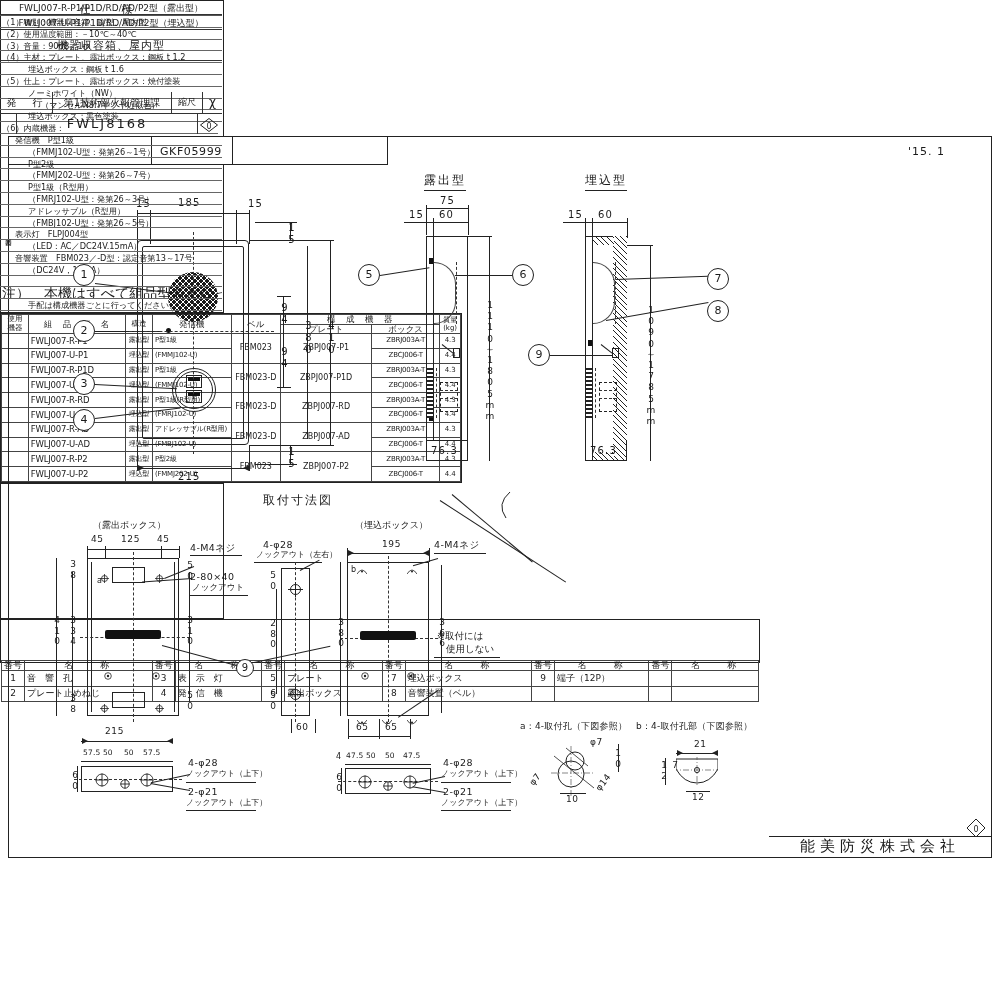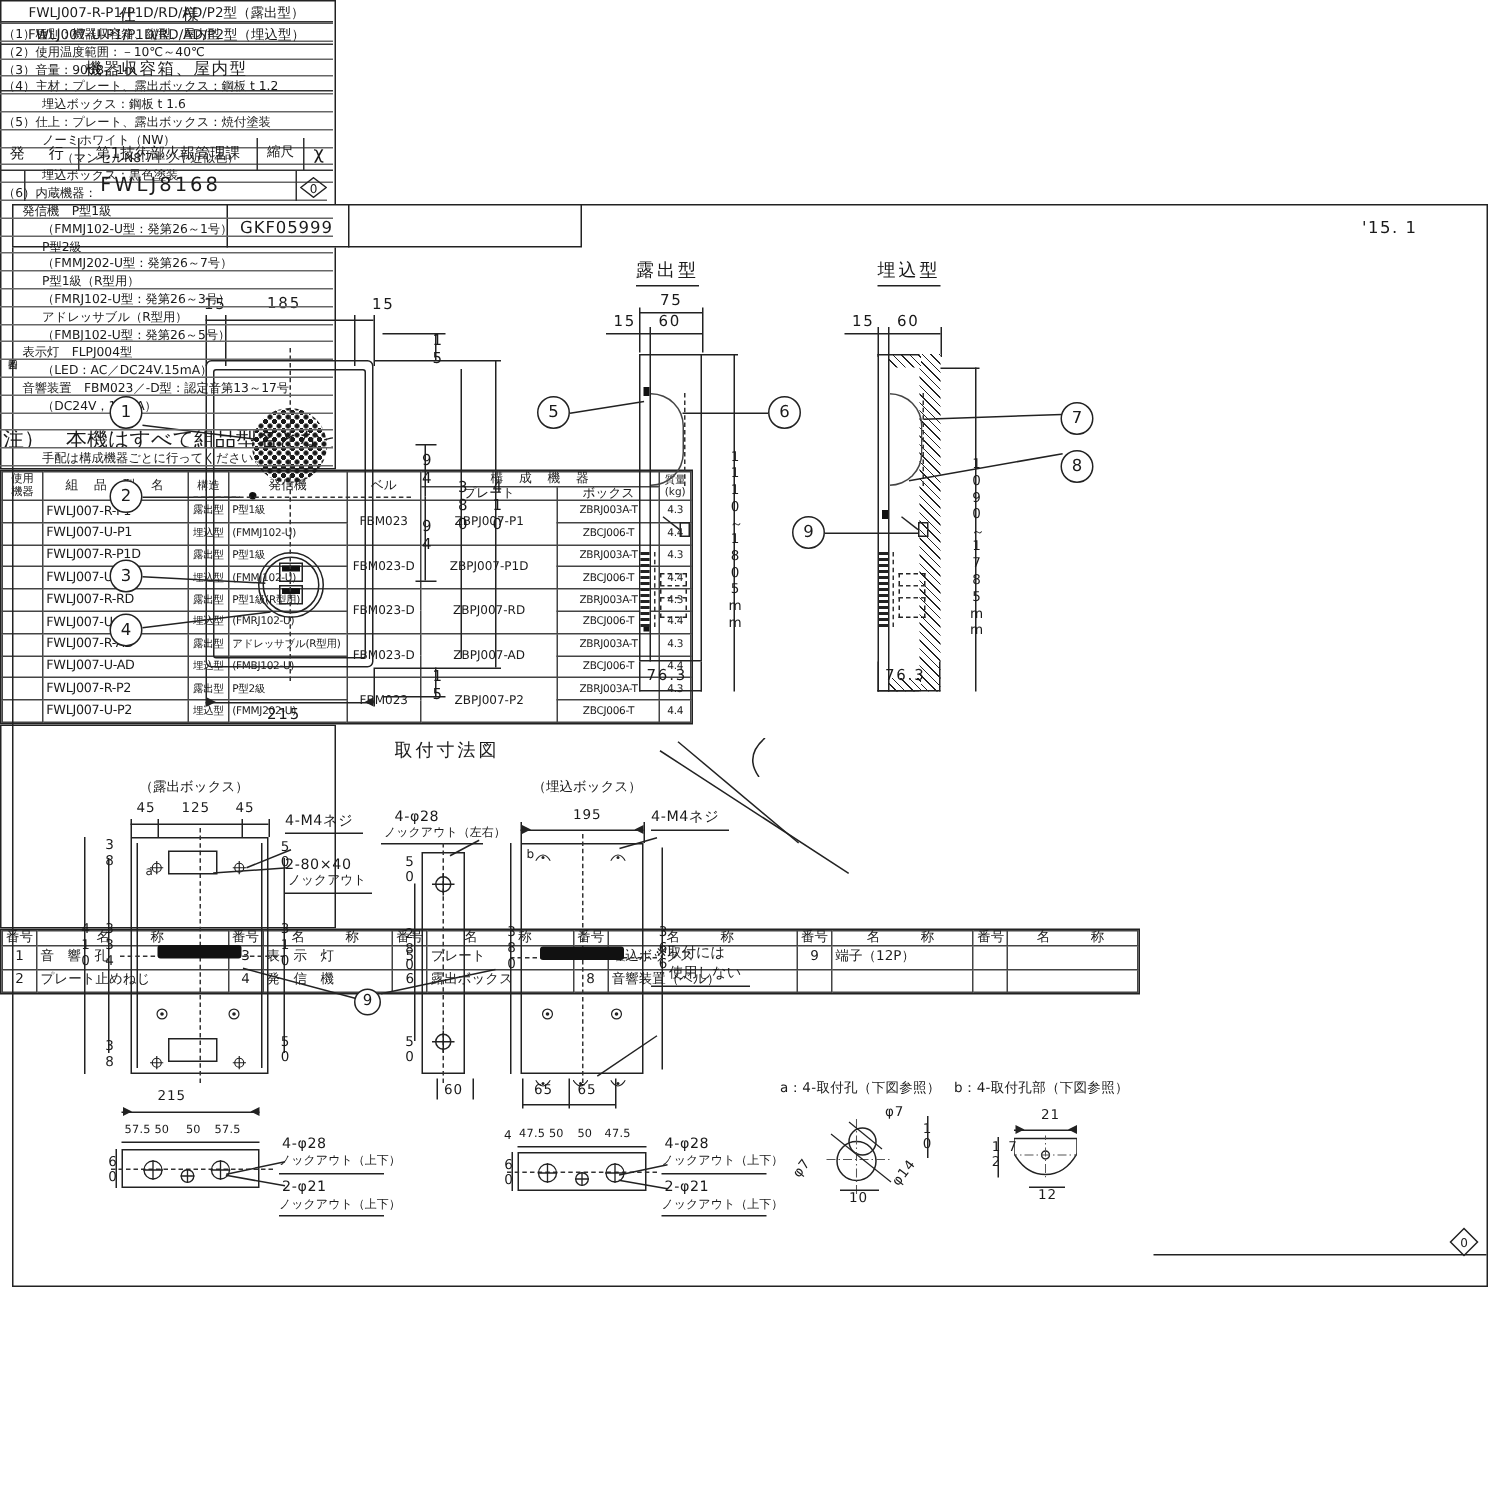--- a/index.html
+++ b/index.html
@@ -60,21 +60,21 @@
   #title-block{ left:768px; top:722px; width:224px; height:136px; border:1px solid #222; background:#fff; }
   #title-block .tr{ position:absolute; left:0; width:222px; border-bottom:1px solid #333; font-size:9px; text-align:center; padding-top:2px; white-space:nowrap; }
   #tb-pub{ position:absolute; left:0; top:92px; width:222px; height:22px; border-bottom:1px solid #333; }
   #tb-pub .c{ position:absolute; top:0; height:22px; font-size:10px; text-align:center; line-height:21px; white-space:nowrap; }
   #tb-num{ position:absolute; left:0; top:114px; width:222px; height:20px; }
   .tbvl{ position:absolute; background:#333; width:1px; }
   #dwgno-lbl{ position:absolute; left:1px; top:114px; width:14px; height:20px; font-size:7px; text-align:center; line-height:9px; }
 
   
   #legend{ left:8px; top:814px; width:760px; height:44px; border:1px solid #222; background:#fff; }
-  #legend table{ border-collapse:collapse; width:100%; height:100%; font-size:9px; }
+  #legend table{ border-collapse:collapse; width:100%; height:100%; font-size:9px;margin-top:40px; }
   #legend td,#legend th{ border:1px solid #444; padding:0 2px; white-space:nowrap; line-height:1; }
   #legend th{ font-weight:normal; text-align:center; font-size:9px; letter-spacing:3px; }
   #legend .no{ width:20px; text-align:center; letter-spacing:0; }
   #legend .nm{ text-align:left; }
   #corner-dia{ position:absolute; left:966px; top:818px; width:20px; height:20px; }
 
   
   .hatch{
     position:absolute;
     background:repeating-linear-gradient(45deg,#222 0px,#222 0.7px,#fff 0.7px,#fff 4px);
@@ -760,20 +760,21 @@
       <div style="position:absolute;left:17px;top:0;width:180px;height:20px;text-align:center;line-height:19px;font-size:13px;letter-spacing:2px;">FWLJ8168</div>
       <div class="tbvl" style="left:197px;top:0;height:20px;"></div>
       <div style="position:absolute;left:200px;top:3px;width:18px;height:14px;">
         <svg width="18" height="14" viewBox="0 0 18 14">
             <path d="M9 0.5 L17.5 7 L9 13.5 L0.5 7 Z" fill="none" stroke="#222" stroke-width="1"></path>
             <text x="9" y="10.5" font-size="8" text-anchor="middle" fill="#222" font-family="DejaVu Sans">0</text>
           </svg>
       </div>
     </div>
     <div class="ln hl" style="left:769px;top:836px;width:222px;"></div>
+    <div style="position:absolute;left:768px;top:836px;width:224px;height:22px;text-align:center;line-height:21px;font-size:15px;letter-spacing:5px;">能美防災株式会社</div>
   </div>
 
   <div id="legend">
     <table>
       <thead>
           <tr id="legend-head">
             <th class="no">番号</th>
             <th>名　　称</th>
             <th class="no">番号</th>
             <th>名　　称</th>

